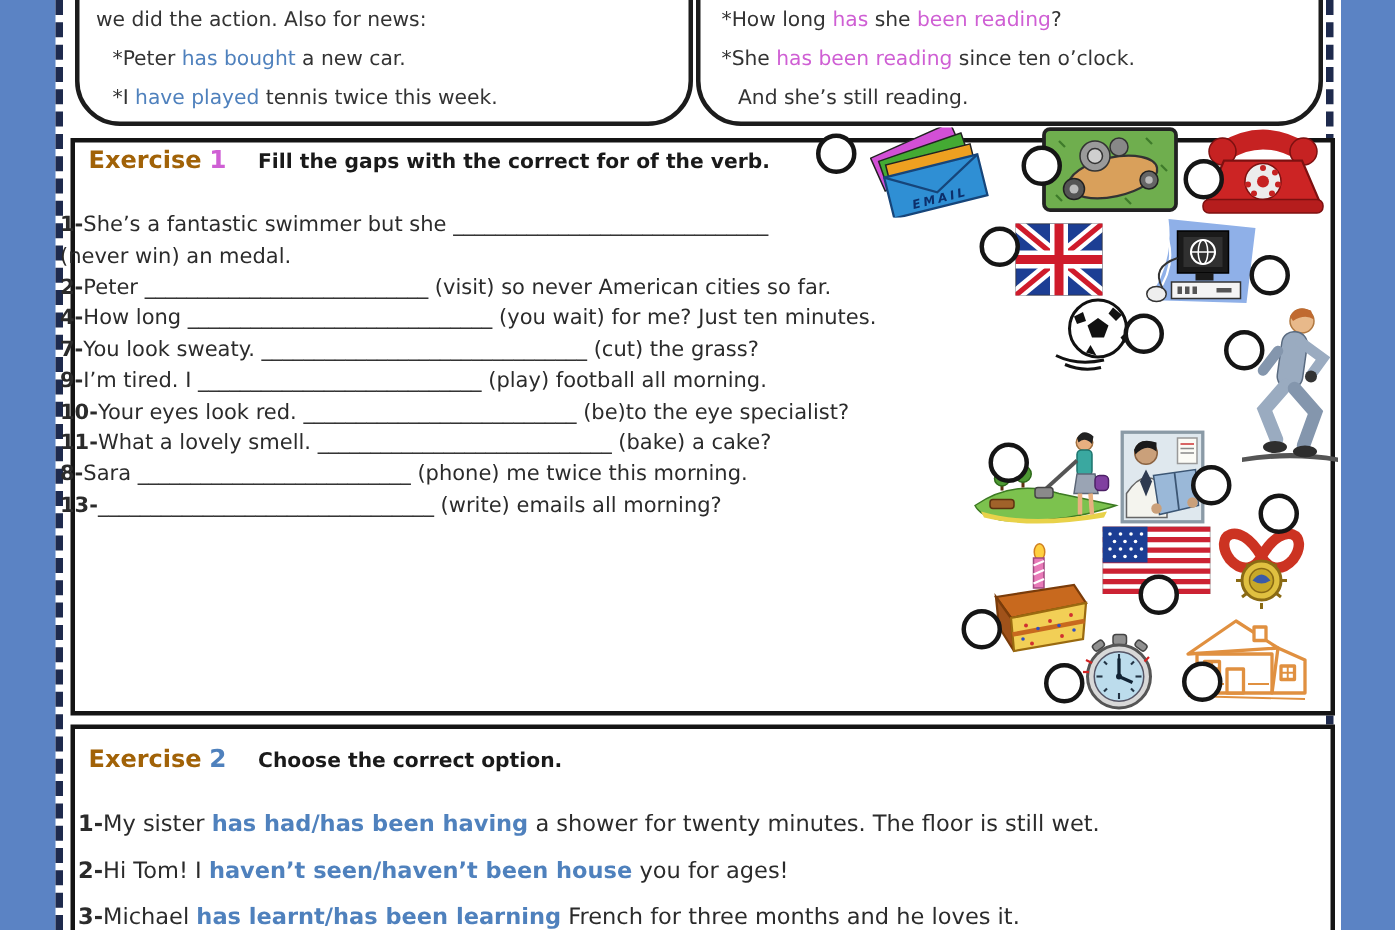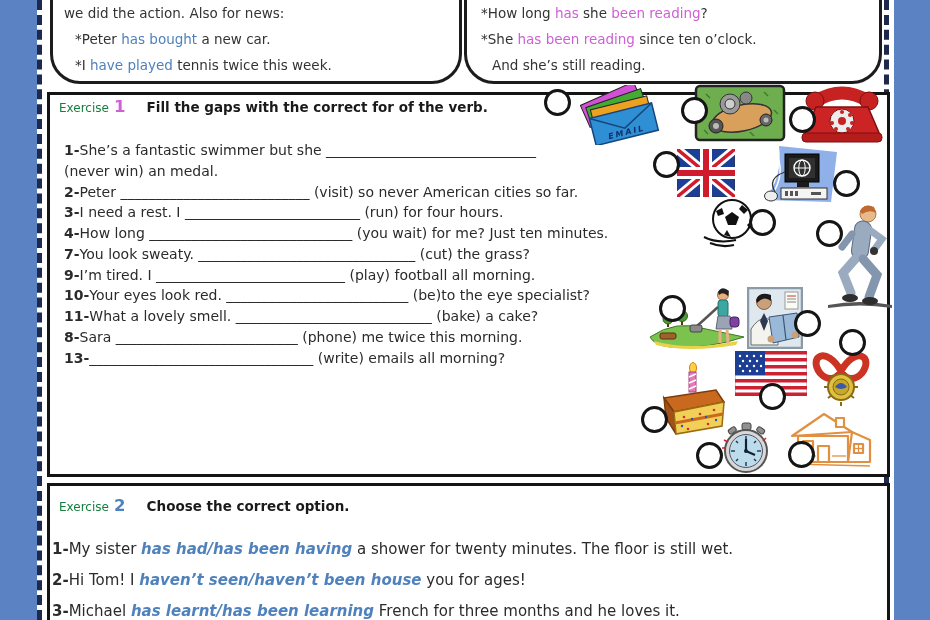--- a/index.html
+++ b/index.html
@@ -21,36 +21,36 @@
   .intro-text.r{left:481px;top:0px;}
   .intro-text .ind{padding-left:11px;}
   .hl-blue{color:#4f81bd;}
   .hl-pink{color:#cf5fd4;}
 
   
   .ex-box{position:absolute;border:3px solid #141414;background:#fff;z-index:1;}
   .ex1{left:47px;top:92px;width:837px;height:379px;}
   .ex2{left:47px;top:483px;width:837px;height:160px;}
   .ex-header{position:absolute;z-index:2;white-space:nowrap;}
-  .ex-header .word{font-weight:normal;font-size:12px;color:#15803d;}
+  .ex-header .word{font-weight:bold;font-size:16px;color:#a16207;}
   .ex-header .num{font-weight:bold;font-size:16.5px;}
   .num-pink{color:#cf5fd4;}
   .num-blue{color:#4f81bd;}
   .ex-header .instr{font-weight:bold;font-size:13.5px;color:#1a1a1a;margin-left:16px;}
   .h1{left:59px;top:97px;}
   .h2{left:59px;top:496px;}
 
-  .ex1-items{position:absolute;left:64px;top:140px;z-index:2;font-size:14px;}
+  .ex1-items{position:absolute;left:40px;top:140px;z-index:2;font-size:14px;}
   .ex1-row{white-space:pre;line-height:20.75px;height:20.75px;}
   .ex1-row .num{font-weight:bold;}
 
   .ex2-items{position:absolute;left:52px;top:534px;z-index:2;font-size:15px;}
   .ex2-row{white-space:pre;line-height:31px;height:31px;}
   .ex2-row .num{font-weight:bold;}
-  .ex2-row .opt{color:#4f81bd;font-weight:bold;font-style:italic;}
+  .ex2-row .opt{color:#4f81bd;font-weight:bold;}
 
   
   .circle{position:absolute;width:21px;height:21px;border:3px solid #151515;border-radius:50%;
           background:#fff;z-index:4;}
 
   .clip{position:absolute;z-index:3;}
   svg{display:block;}
 </style>
 </head>
 <body>
@@ -81,21 +81,20 @@
   <div class="ex-header h1">
     <span class="word">Exercise</span>
     <span class="num num-pink">1</span>
     <span class="instr">Fill the gaps with the correct for of the verb.</span>
   </div>
 
   <div class="ex1-items">
     <div class="ex1-row"><span class="num">1-</span><span>She’s a fantastic swimmer but she ______________________________</span></div>
     <div class="ex1-row"><span class="num"></span><span>(never win) an medal.</span></div>
     <div class="ex1-row"><span class="num">2-</span><span>Peter ___________________________ (visit) so never American cities so far.</span></div>
-    <div class="ex1-row"><span class="num">3-</span><span>I need a rest. I _________________________ (run) for four hours.</span></div>
     <div class="ex1-row"><span class="num">4-</span><span>How long _____________________________ (you wait) for me? Just ten minutes.</span></div>
     <div class="ex1-row"><span class="num">7-</span><span>You look sweaty. _______________________________ (cut) the grass?</span></div>
     <div class="ex1-row"><span class="num">9-</span><span>I’m tired. I ___________________________ (play) football all morning.</span></div>
     <div class="ex1-row"><span class="num">10-</span><span>Your eyes look red. __________________________ (be)to the eye specialist?</span></div>
     <div class="ex1-row"><span class="num">11-</span><span>What a lovely smell. ____________________________ (bake) a cake?</span></div>
     <div class="ex1-row"><span class="num">8-</span><span>Sara __________________________ (phone) me twice this morning.</span></div>
     <div class="ex1-row"><span class="num">13-</span><span>________________________________ (write) emails all morning?</span></div>
   </div>
 
   <div class="ex-box ex2"></div>

